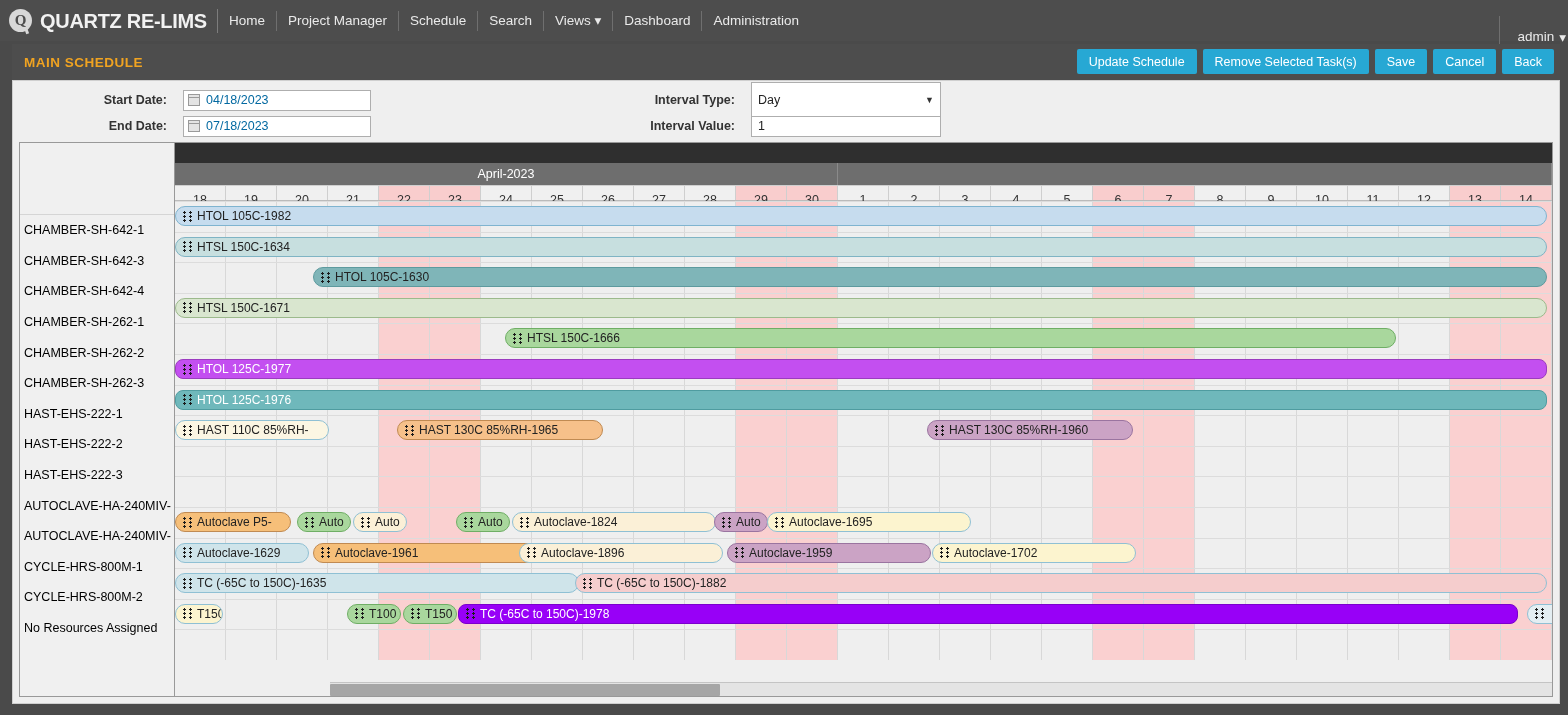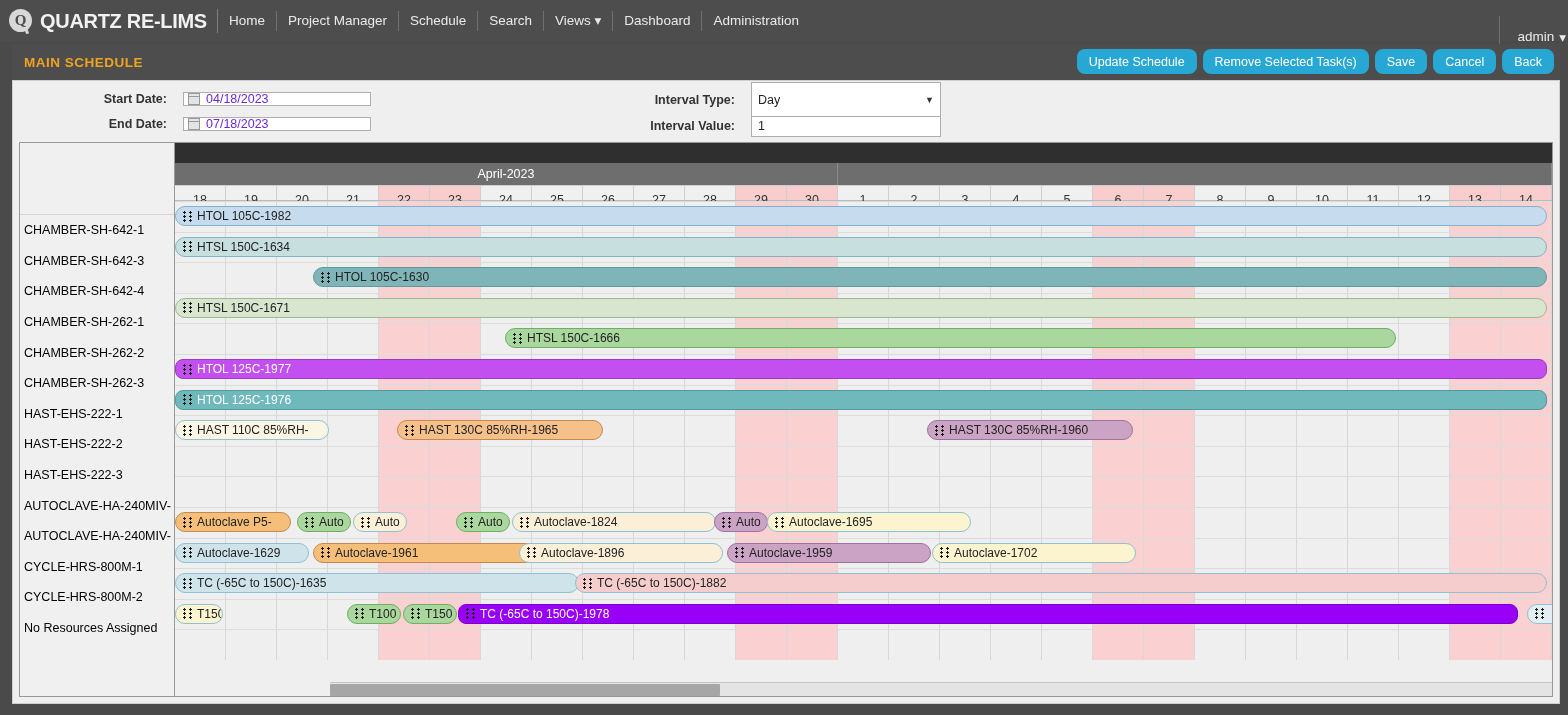--- a/index.html
+++ b/index.html
@@ -64,21 +64,21 @@
   #page-title {
     color: #f0a321; font-size: 13.5px; font-weight: bold;
     letter-spacing: 0.5px; padding-left: 12px;
   }
   #title-actions {
     position: absolute; right: 6px; top: 5px;
     display: flex; gap: 6px;
   }
   .btn {
     background: #27a8d4; color: #fff;
-    border: none; border-radius: 8px;
+    border: none; border-radius: 2px;
     font-size: 12.5px; font-family: "Liberation Sans", sans-serif;
     padding: 5px 12px; cursor: pointer;
     line-height: 14px; height: 25px; text-align: right;
   }
 
   
   #panel {
     margin: 0 8px 0 12px;
     background: #efefef;
     height: 624px;
@@ -94,24 +94,24 @@
   }
   .form-col { display: flex; flex-direction: column; gap: 6px; }
   .form-row { display: flex; align-items: center; height: 20px; }
   .form-label {
     font-weight: bold; color: #333;
     font-size: 12.5px;
   }
   .lbl-a { width: 170px; text-align: right; padding-right: 16px; }
   .lbl-b { width: 380px; text-align: right; padding-right: 16px; }
   .input-box {
-    width: 188px; height: 14px;
+    width: 188px; height: 21px;
     background: #fff; border: 1px solid #aeaeae;
     display: flex; align-items: center;
-    padding-left: 4px; font-size: 12.5px; color: #6d28d9;
+    padding-left: 4px; font-size: 12.5px; color: #0369a1;
   }
   .cal-icon {
     width: 12px; height: 12px;
     border: 1px solid #9a9a9a; background: #e4e4e4;
     margin-right: 6px; position: relative; flex: none;
   }
   .cal-icon::before {
     content: ""; position: absolute; left: 0; right: 0; top: 2px;
     height: 1px; background: #9a9a9a;
   }

